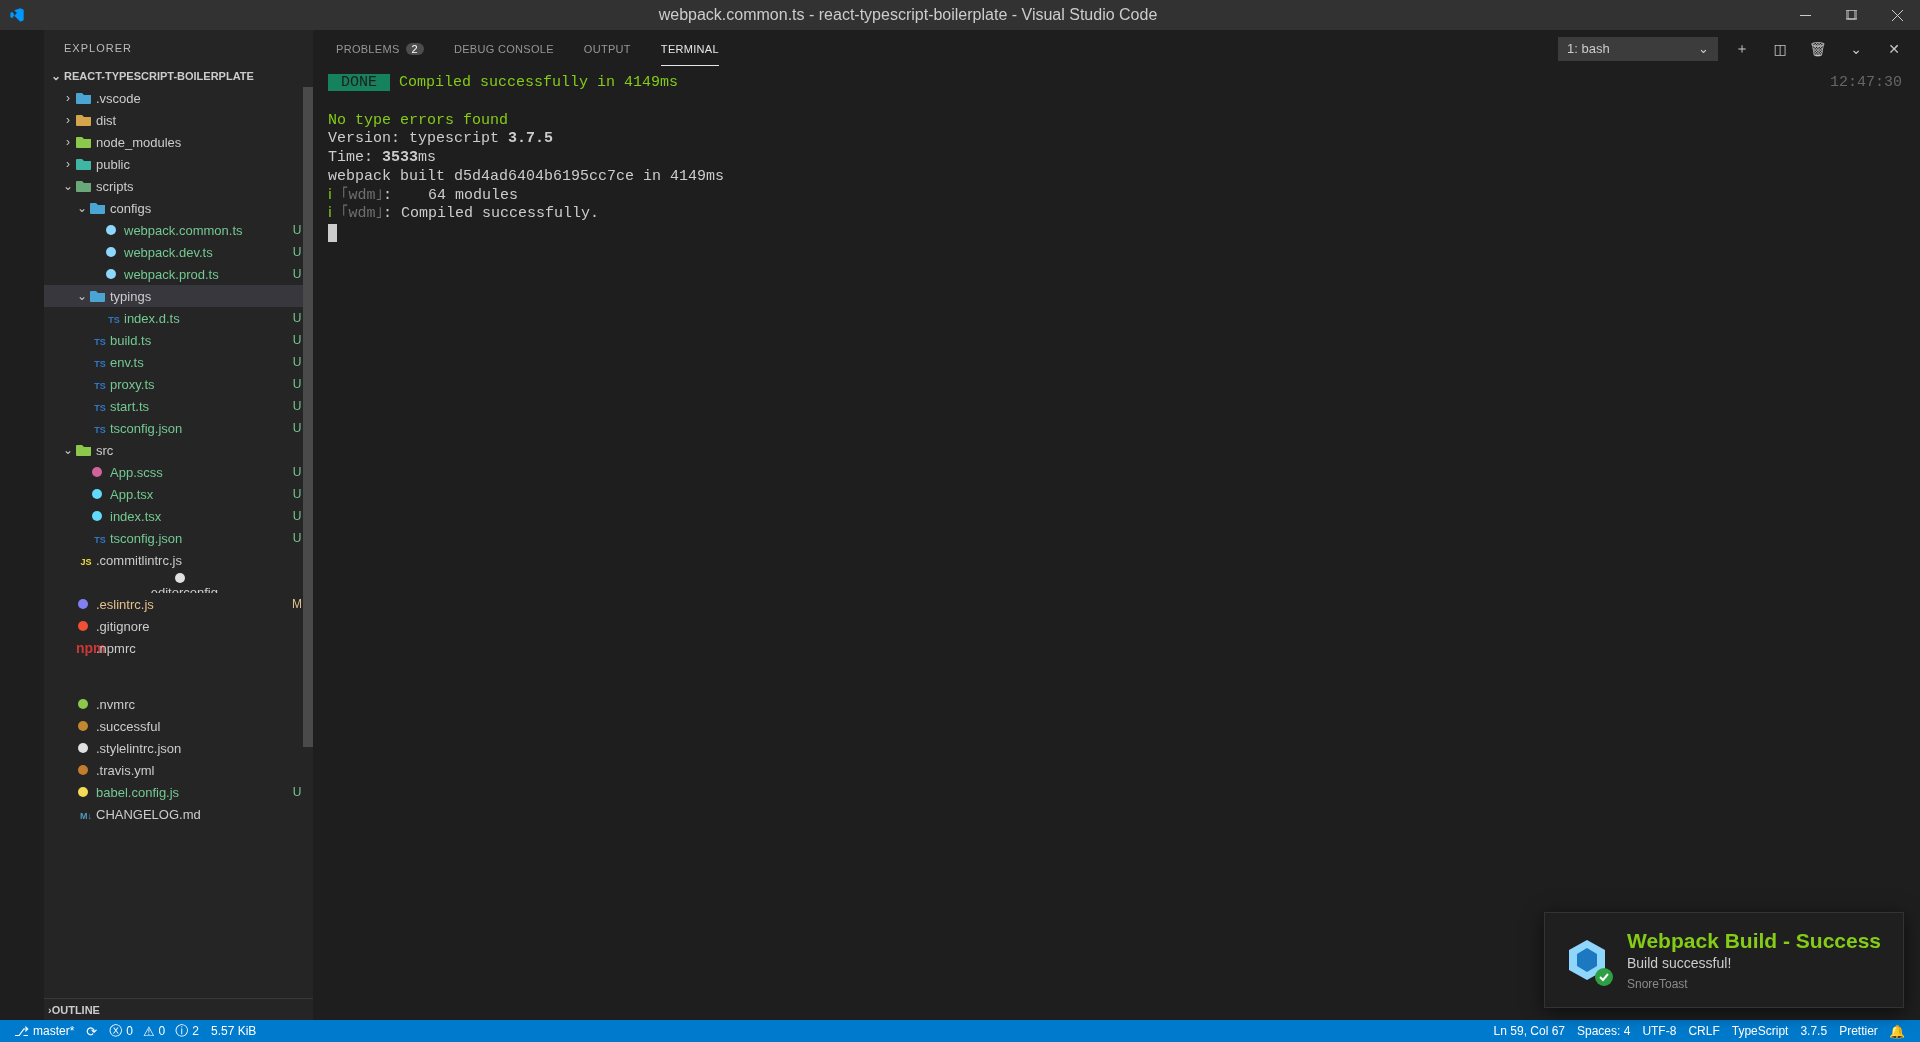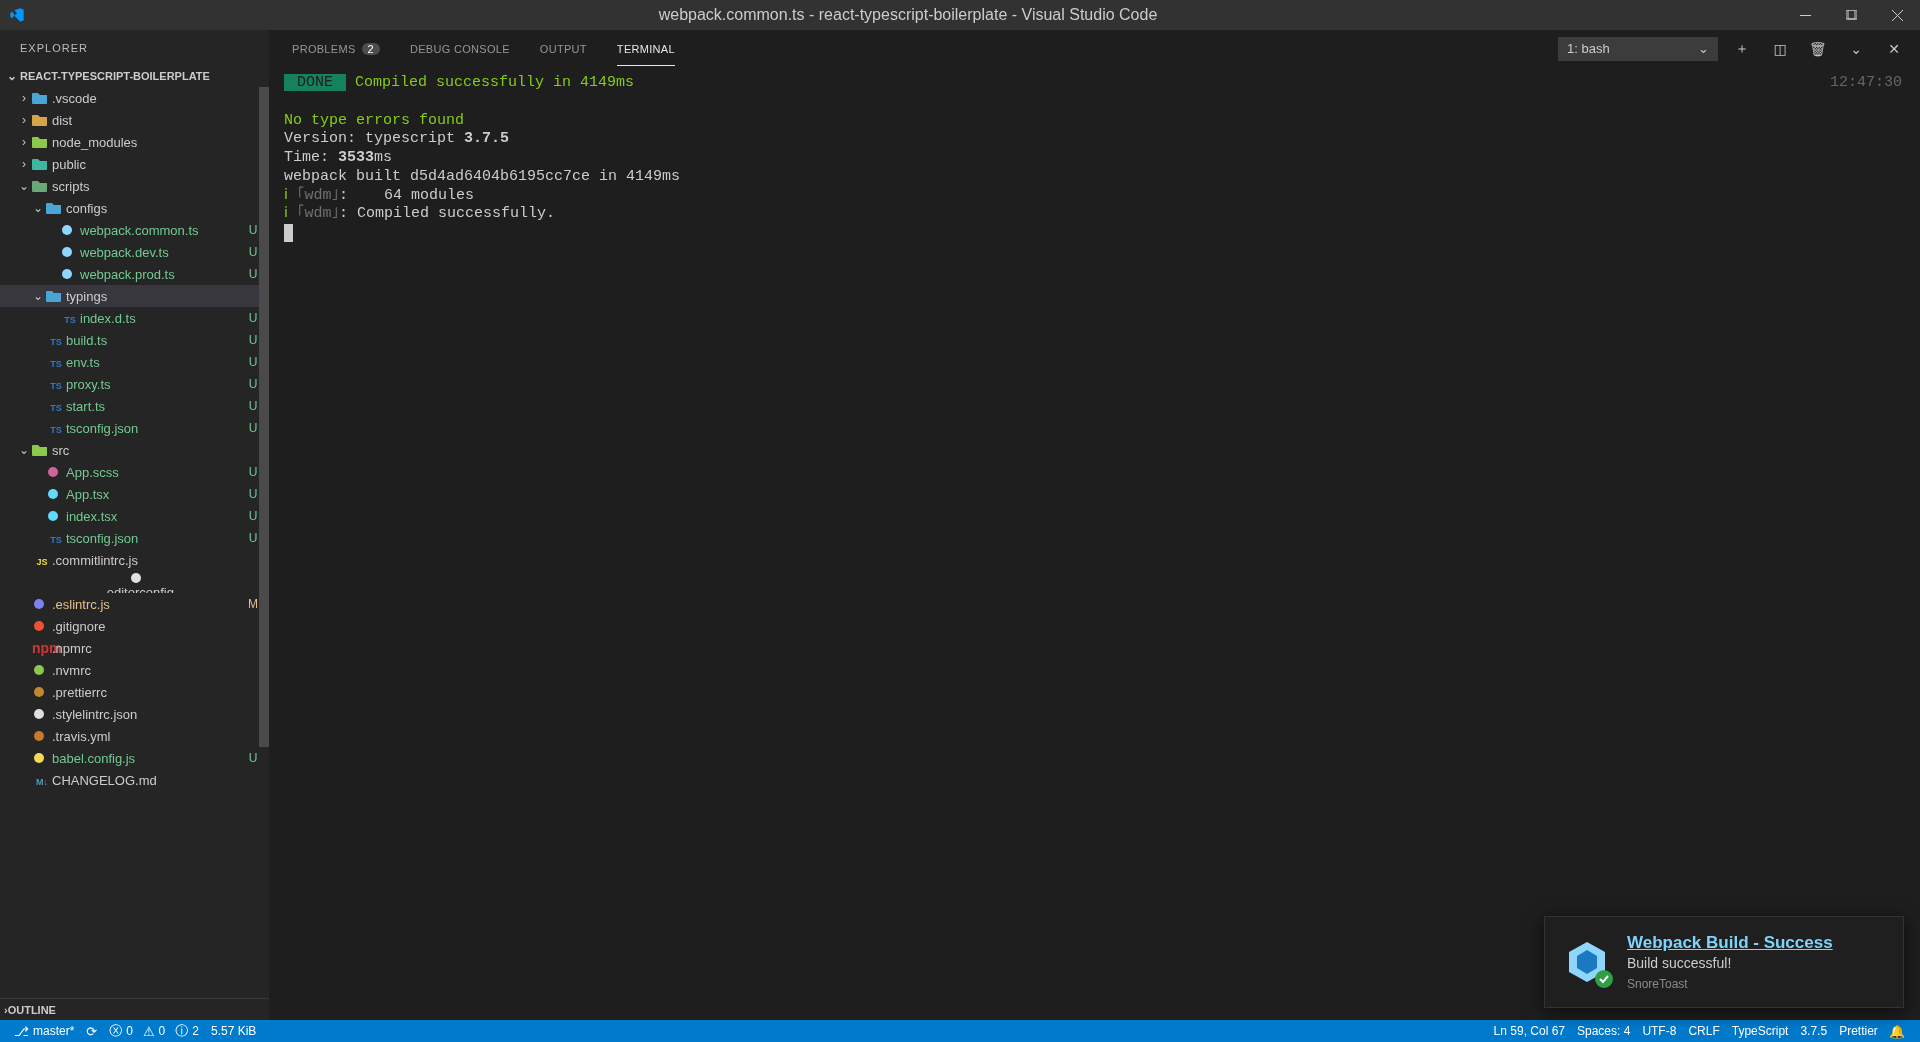--- a/index.html
+++ b/index.html
@@ -23,21 +23,21 @@
   justify-content: space-between;
   -webkit-app-region: drag;
 }
 .titlebar .logo { width: 34px; display:flex; align-items:center; justify-content:center; }
 .titlebar .title { flex:1; text-align:center; color:#cccccc; font-size:16px; }
 .titlebar .winctrls { display:flex; }
 .titlebar .winctrls .btn { width:46px; height:30px; display:flex; align-items:center; justify-content:center; color:#cccccc; }
 .vscode-logo { width:16px; height:16px; }
 
 
-.main { flex:1; display:flex; min-height:0; }
+.main { flex:1; display:flex; min-height:0;padding-left:44px; }
 .sidebar {
   width: 270px;
   background:#252526;
   display:flex;
   flex-direction:column;
   border-right:1px solid #1e1e1e;
 }
 .explorer-head {
   height:35px; display:flex; align-items:center;
   padding-left:20px; color:#bbbbbb; font-size:11px; letter-spacing:1px;
@@ -104,21 +104,21 @@
 .term-body .dim { color:#6f6f6f; }
 .term-body .cursor { display:inline-block; width:9px; height:18px; background:#cccccc; vertical-align:text-bottom; }
 
 
 .toast {
   position:absolute; right:16px; bottom:34px; width:360px;
   background:#1f1f1f; border:1px solid #333; box-shadow:0 4px 18px rgba(0,0,0,0.6);
   display:flex; padding:16px 18px; gap:16px; align-items:center;
 }
 .toast .icon-wrap { position:relative; width:48px; height:48px; }
-.toast .title { color:#7dd3fc; font-size:17px; font-weight:600;text-decoration:underline; }
+.toast .title { color:#84cc16; font-size:21px; font-weight:600; }
 .toast .sub { color:#cccccc; font-size:14px; margin-top:2px; }
 .toast .app { color:#8a8a8a; font-size:12px; margin-top:6px; }
 
 
 .statusbar {
   height:22px; background:#007acc; color:#ffffff; display:flex; align-items:center;
   font-size:12px; padding:0 8px; gap:0;
 }
 .statusbar .sitem { padding:0 6px; height:22px; display:flex; align-items:center; gap:4px; }
 .statusbar .spacer { flex:1; }
@@ -382,38 +382,38 @@
           </span>
           <span class="name">.gitignore</span>
           <span class="status"></span>
         </div>
         <div class="tree-row" style="padding-left: 16px;">
           <span class="chev"></span>
           <span class="icon"><span style="font-size:14px;font-weight:700;color:#cb3837">npm</span></span>
           <span class="name">.npmrc</span>
           <span class="status"></span>
         </div>
-        <div class="tree-row" style="padding-left: 16px;">
+        <div class="tree-row" style="padding-left: 16px; margin-top: 34px;">
           <span class="chev"></span>
           <span class="icon">
             <svg width="14" height="14">
               <circle cx="7" cy="7" r="5" fill="#8cc84b"></circle>
             </svg>
           </span>
           <span class="name">.nvmrc</span>
           <span class="status"></span>
         </div>
         <div class="tree-row" style="padding-left: 16px;">
           <span class="chev"></span>
           <span class="icon">
             <svg width="14" height="14">
               <circle cx="7" cy="7" r="5" fill="#c3882f"></circle>
             </svg>
           </span>
-          <span class="name">.prettierrc</span>
+          <span class="name">.successful</span>
           <span class="status"></span>
         </div>
         <div class="tree-row" style="padding-left: 16px;">
           <span class="chev"></span>
           <span class="icon">
             <svg width="14" height="14">
               <circle cx="7" cy="7" r="5" fill="#e0e0e0"></circle>
             </svg>
           </span>
           <span class="name">.stylelintrc.json</span>

